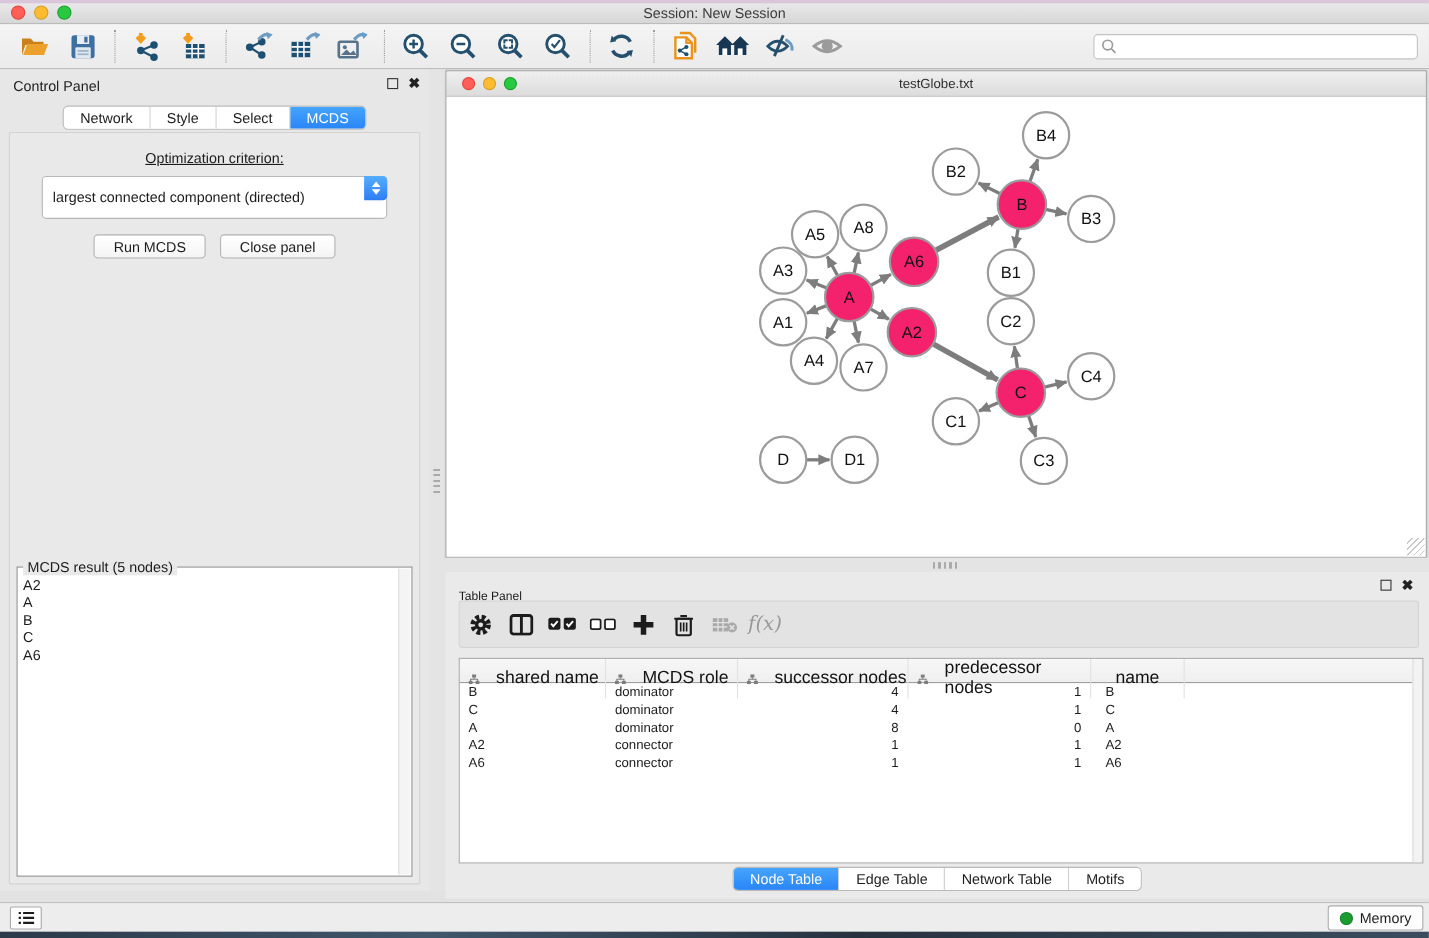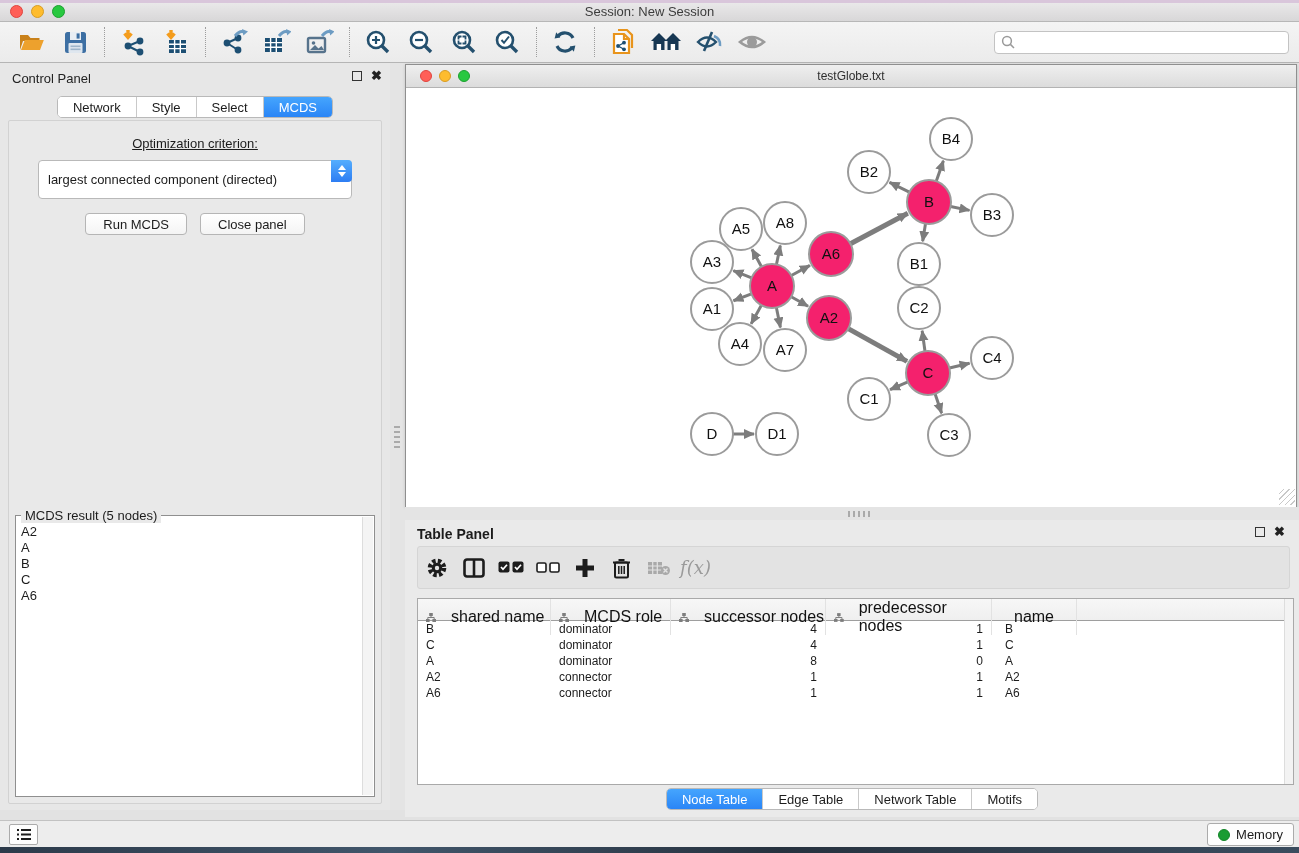--- a/index.html
+++ b/index.html
@@ -69,27 +69,27 @@
     background:repeating-linear-gradient(90deg,#aaa 0 2px, transparent 2px 5px); }
 
   
   .net-frame { position:absolute; left:405px; top:64px; width:892px; height:443px;
     border:1px solid #8f8f8f; background:#fff; box-shadow:0 1px 3px rgba(0,0,0,.15); }
   .net-titlebar { position:absolute; left:0; top:0; right:0; height:23px;
     background:linear-gradient(#efefef,#dcdcdc); border-bottom:1px solid #b3b3b3; }
   .net-traffic { position:absolute; left:14px; top:5px; display:flex; gap:7px; }
   .net-traffic .dot { width:12px; height:12px; }
   .net-title { position:absolute; width:100%; text-align:center; top:4px; font-size:12px; color:#2e2e2e; }
-  .net-canvas { position:absolute; left:0; top:23px; width:890px; height:418px; background:#fff;margin-top:16px; }
+  .net-canvas { position:absolute; left:0; top:23px; width:890px; height:418px; background:#fff; }
   .resize-grip { position:absolute; right:1px; bottom:1px; width:16px; height:16px;
     background:repeating-linear-gradient(135deg, transparent 0 3px, #bbb 3px 4px); opacity:.8; }
 
   
   .table-panel { position:absolute; left:405px; top:520px; width:894px; height:297px; background:#eaeaea; }
-  .tp-header { position:absolute; left:12px; top:6px; font-size:14px;font-weight:bold; }
+  .tp-header { position:absolute; left:12px; top:16px; font-size:11px; }
   .tp-icons { position:absolute; right:14px; top:7px; display:flex; gap:9px; align-items:center; }
   .tp-toolbar { position:absolute; left:12px; top:26px; width:873px; height:43px; background:#e3e3e3;
     border:1px solid #d5d5d5; border-radius:3px; display:flex; align-items:center; }
   .tp-tool { width:37px; height:34px; display:flex; align-items:center; justify-content:center; }
   .fx { font-family:"DejaVu Serif", serif; font-style:italic; font-size:18px; color:#9a9a9a; }
   .data-table { position:absolute; left:12px; top:78px; width:877px; height:187px; background:#fff;
     border:1px solid #a9a9a9; overflow:hidden; }
   .tbl-scroll { position:absolute; right:0; top:0; width:9px; bottom:0; background:#f3f3f3; border-left:1px solid #ddd; }
   .thead { display:grid; grid-template-columns:133px 120px 155px 166px 85px 1fr; height:22px;
     background:linear-gradient(#f7f7f7,#efefef); border-bottom:1px solid #9e9e9e; }

